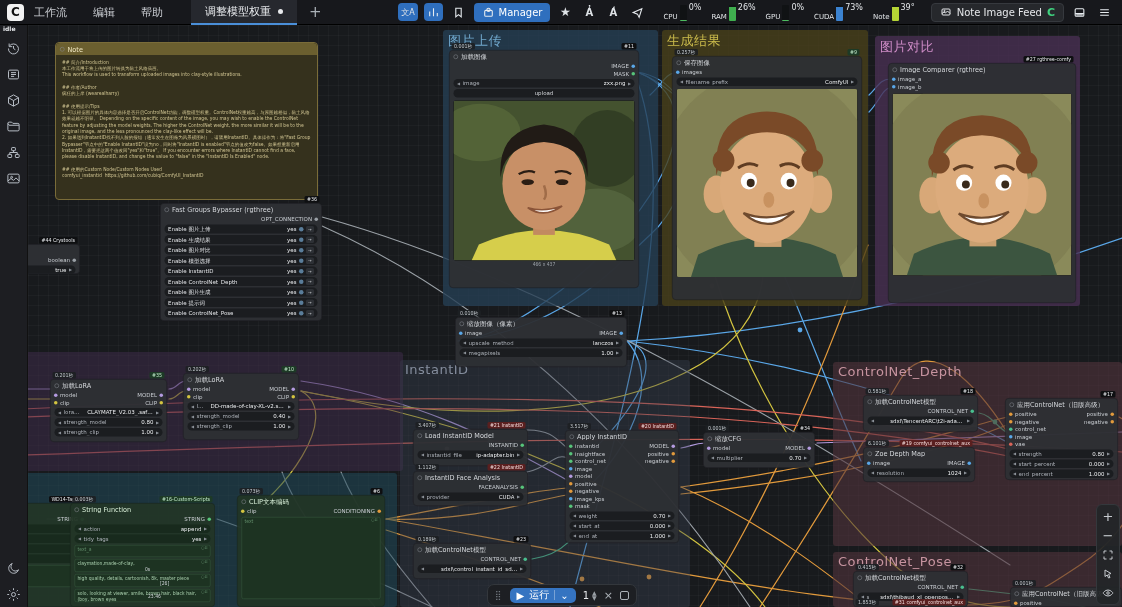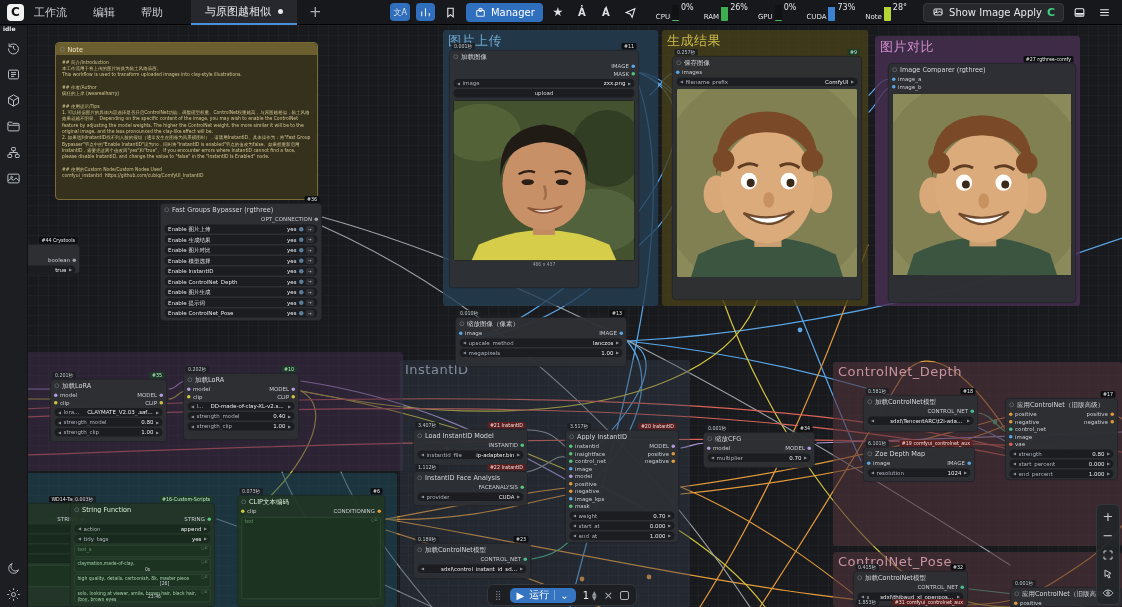--- a/index.html
+++ b/index.html
@@ -123,21 +123,21 @@
 <div class="stage">
 
   <div class="topbar">
     <div class="logo">C</div>
     <div class="menus" id="menus">
         <span class="menu-item">工作流</span>
         <span class="menu-item">编辑</span>
         <span class="menu-item">帮助</span>
       </div>
     <div class="wtab">
-      <span>与原图越相似</span>
+      <span>调整模型权重</span>
       <span class="dot"></span>
     </div>
     <div class="tab-plus">+</div>
     <div class="tb-right" id="tbright">
         <div class="tbtn blue" style="font-size:8px">文A</div>
         <div class="tbtn blue">
           <svg class="" viewBox="0 0 24 24">
             <path d="M5 19v-9M12 19V4M19 19v-6"></path>
           </svg>
         </div>
@@ -188,30 +188,30 @@
             <span class="mbar">
               <i style="height:85%;background:#3b82d0"></i>
             </span>
             <span class="mv">73%</span>
           </div>
           <div class="meter">
             <span class="ml">Note</span>
             <span class="mbar">
               <i style="height:90%;background:#b5d435"></i>
             </span>
-            <span class="mv">28°</span>
+            <span class="mv">39°</span>
           </div>
         </div>
         <div class="feed-btn">
           <svg class="" viewBox="0 0 24 24">
             <rect x="4" y="6" width="16" height="12" rx="2"></rect>
             <circle cx="9" cy="10" r="1.3"></circle>
             <path d="M4 15l4-3 3 2 4-4 5 5"></path>
           </svg>
-          <span>Show Image Apply</span>
+          <span>Note Image Feed</span>
           <span class="cgreen">C</span>
         </div>
         <div class="tbtn">
           <svg class="" viewBox="0 0 24 24">
             <rect x="4" y="5" width="16" height="14" rx="2"></rect>
             <path d="M4 14h16M6 16.5h12"></path>
           </svg>
         </div>
         <div class="tbtn">
           <svg class="" viewBox="0 0 24 24">

